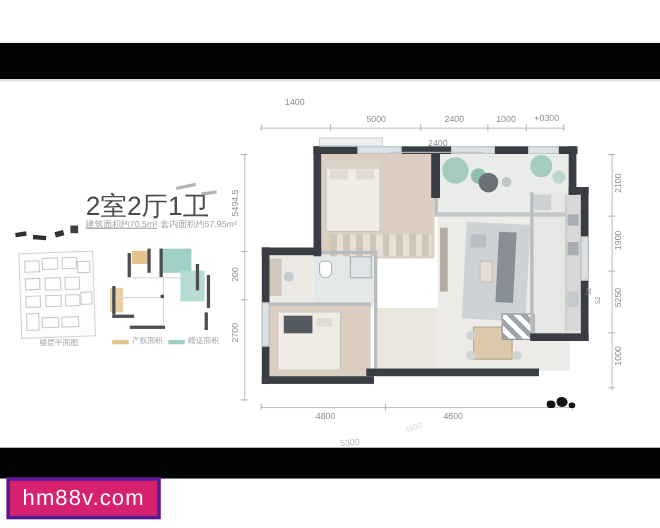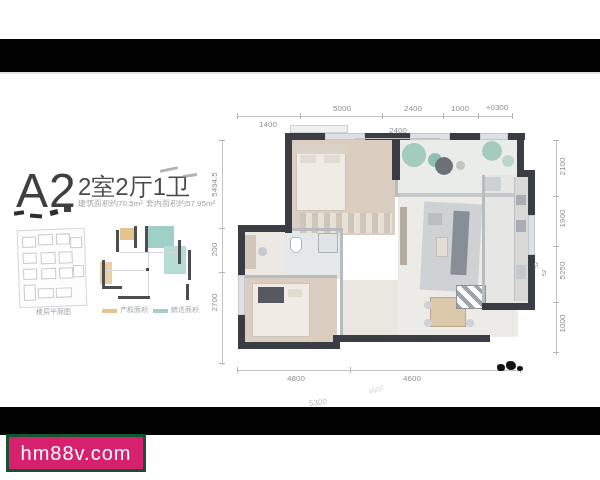--- a/index.html
+++ b/index.html
@@ -37,36 +37,35 @@
   .part{position:absolute;background:#b9bcbf;}
   .win{position:absolute;background:#dde1e3;border:1px solid #c3c8cb;box-sizing:border-box;}
   .floor{position:absolute;}
   .furn{position:absolute;box-sizing:border-box;}
   .plant{position:absolute;border-radius:50%;}
   .fig{position:absolute;background:#141414;border-radius:45% 55% 50% 50%;}
   .ghost-wm{position:absolute;left:486px;top:366px;font-size:26px;font-weight:bold;font-style:italic;
             color:#7d858c;opacity:.18;letter-spacing:3px;}
   
   .wm-box{position:absolute;left:6px;top:434px;width:134px;height:32px;background:#d6226e;
-          border:3px solid #14532d;display:flex;align-items:center;justify-content:center;}
+          border:3px solid #4c1d95;display:flex;align-items:center;justify-content:center;}
   .wm-text{color:#ffffff;font-size:20px;letter-spacing:1px;}
 </style>
 </head>
 <body>
 
 <div class="stage">
 
   <div class="bar" style="top:39px;height:33px;"></div>
   <div class="hairline" style="top:72px;"></div>
   <div class="bar" style="top:407px;height:28px;"></div>
 
-  <div class="unit-code">A2</div>
   <div class="unit-dot"></div>
   <div class="unit-layout">2室2厅1卫</div>
-  <div class="area-line" style="left:78px;">建筑面积约70.5m²</div>
+  <div class="area-line" style="left:78px;text-decoration:underline;">建筑面积约70.5m²</div>
   <div class="area-line" style="left:146px;">套内面积约57.95m²</div>
 
   <div class="smudge" style="left:14px;top:211px;width:10px;height:4px;transform:rotate(-8deg);"></div>
   <div class="smudge" style="left:30px;top:214px;width:12px;height:4px;transform:rotate(5deg);"></div>
   <div class="smudge" style="left:50px;top:210px;width:8px;height:5px;transform:rotate(-15deg);"></div>
   <div class="ghostdash" style="left:160px;top:168px;width:18px;height:3px;transform:rotate(-12deg);"></div>
   <div class="ghostdash" style="left:183px;top:174px;width:14px;height:3px;transform:rotate(-8deg);"></div>
 
   <div class="site-thumb">
     <div class="site-box" style="left:4px;top:6px;width:12px;height:9px;"></div>
@@ -184,21 +183,21 @@
     <div class="furn" style="left:60px;top:0px;width:58px;height:8px;background:#eef0f0;border:1px solid #cfd2d4;"></div>
   </div>
 
   <div class="dline" style="left:237px;top:116px;width:276px;height:1px;"></div>
   <div class="tick" style="left:237px;top:113px;width:1px;height:6px;"></div>
   <div class="tick" style="left:300px;top:113px;width:1px;height:6px;"></div>
   <div class="tick" style="left:382px;top:113px;width:1px;height:6px;"></div>
   <div class="tick" style="left:443px;top:113px;width:1px;height:6px;"></div>
   <div class="tick" style="left:478px;top:113px;width:1px;height:6px;"></div>
   <div class="tick" style="left:512px;top:113px;width:1px;height:6px;"></div>
-  <div class="dim" style="left:250px;top:120px;width:36px;">1400</div>
+  <div class="dim" style="left:250px;top:88px;width:36px;">1400</div>
   <div class="dim" style="left:322px;top:104px;width:40px;">5000</div>
   <div class="dim" style="left:395px;top:104px;width:36px;">2400</div>
   <div class="dim" style="left:444px;top:104px;width:32px;">1000</div>
   <div class="dim" style="left:478px;top:103px;width:38px;">+0300</div>
 
   <div class="dim" style="left:380px;top:126px;width:36px;">2400</div>
   <div class="dline" style="left:355px;top:138px;width:85px;height:1px;"></div>
 
   <div class="dline" style="left:222px;top:140px;width:1px;height:225px;"></div>
   <div class="tick" style="left:219px;top:140px;width:6px;height:1px;"></div>

